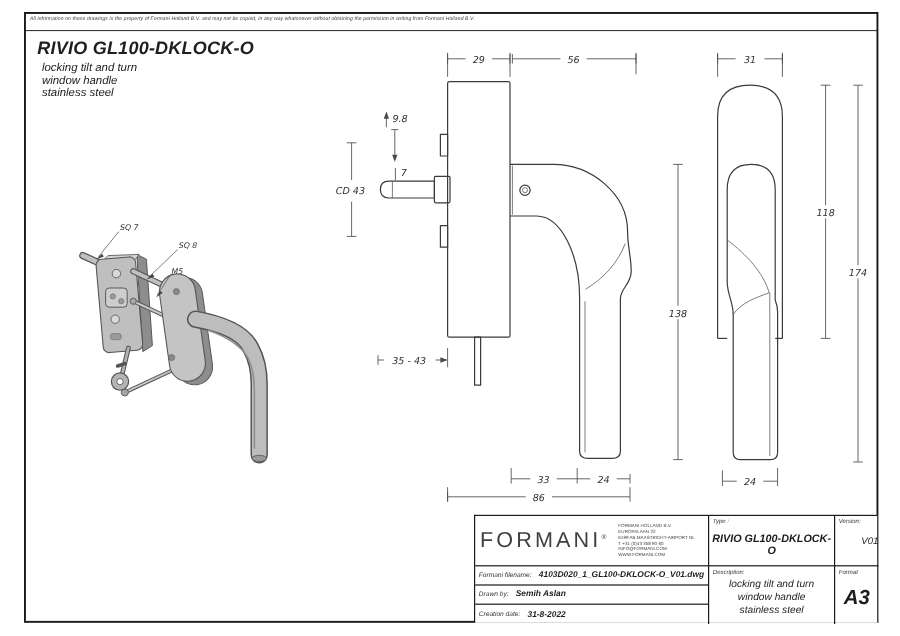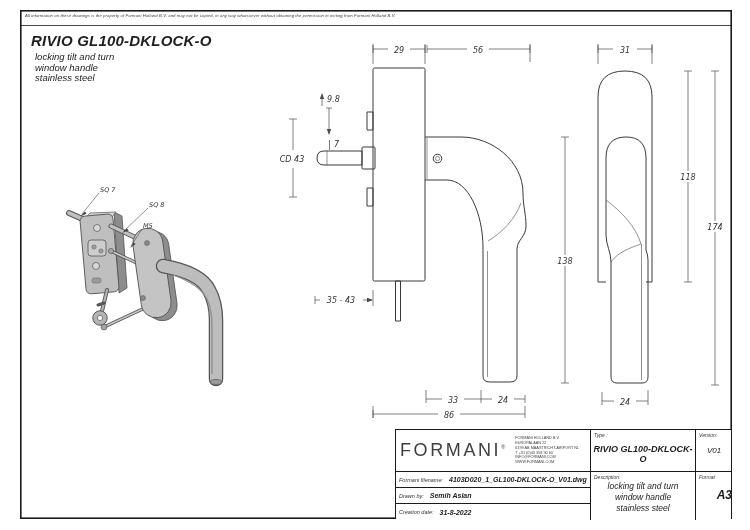--- a/index.html
+++ b/index.html
@@ -25,23 +25,23 @@
   .tb .cell{box-sizing:border-box;border-left:1px solid #1a1a1a;border-top:1px solid #1a1a1a;
             position:relative;overflow:hidden;}
   .tb .c1{border-left:none;}
   .tb .r1{border-top:none;}
   .lbl{font-size:5px;font-style:italic;color:#333;position:absolute;left:3px;top:2px;white-space:nowrap;}
   .logocell{display:flex;align-items:center;padding:2px 4px;}
   .logotype{font-size:18px;letter-spacing:2.6px;color:#3f3f3f;font-weight:400;white-space:nowrap;}
   .logotype sup{font-size:5.5px;letter-spacing:0;}
   .addr{font-size:3.8px;line-height:1.3;color:#444;margin-left:10px;text-transform:uppercase;}
   .typeval{margin-top:14px;text-align:center;font-size:9px;font-weight:bold;font-style:italic;color:#1d1d1d;}
-  .verval{margin-top:16px;text-align:center;font-size:8px;font-style:italic;color:#1d1d1d;}
+  .verval{margin-top:16px;text-align:right;font-size:8px;font-style:italic;color:#1d1d1d;}
   .descwrap{margin-top:9px;text-align:center;font-size:8.5px;font-style:italic;line-height:1.3;color:#1d1d1d;}
-  .fmtval{margin-top:16px;text-align:right;font-size:12px;font-style:italic;font-weight:bold;color:#1d1d1d;}
+  .fmtval{margin-top:16px;text-align:center;font-size:17px;font-style:italic;font-weight:bold;color:#1d1d1d;}
   .metarow{display:flex;align-items:center;height:100%;padding-left:3px;}
   .metarow .ml{font-size:5.5px;font-style:italic;color:#333;white-space:nowrap;}
   .metarow .mv{font-size:7px;font-weight:bold;font-style:italic;color:#1d1d1d;margin-left:6px;white-space:nowrap;}
 </style>
 </head>
 <body>
 
 <div class="sheet">
 
   <svg width="750" height="530" viewBox="0 0 750 530">

